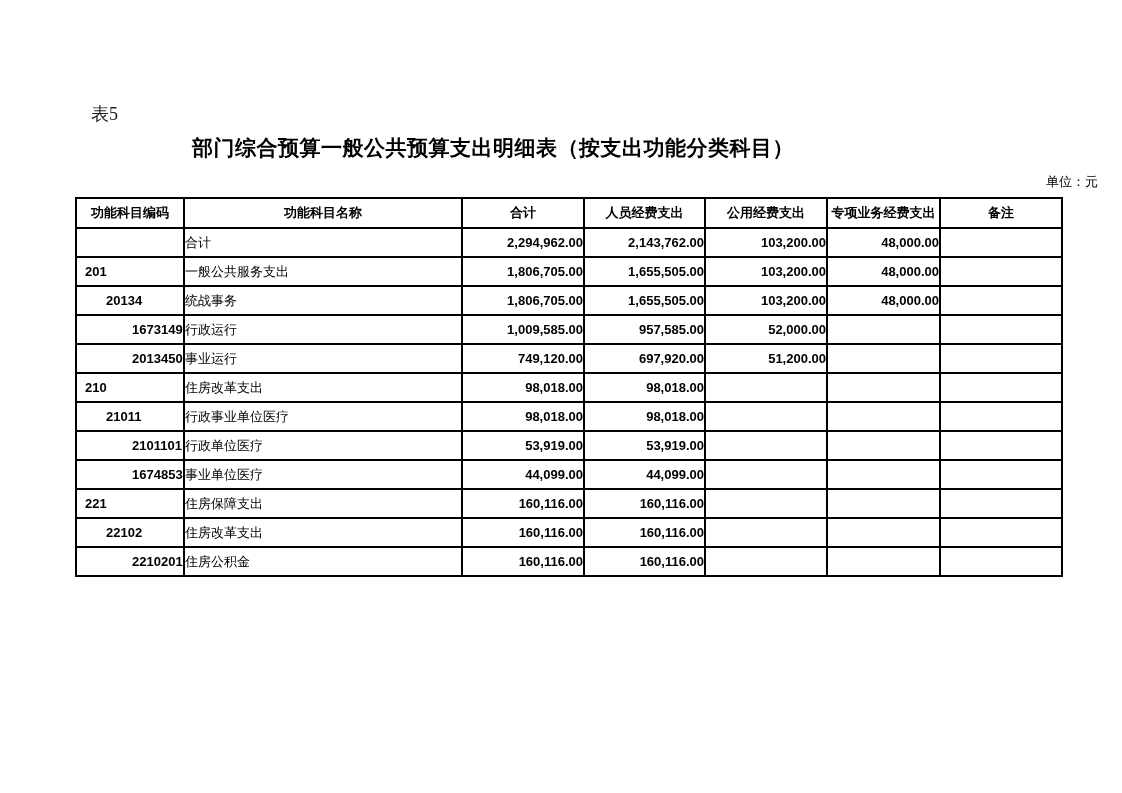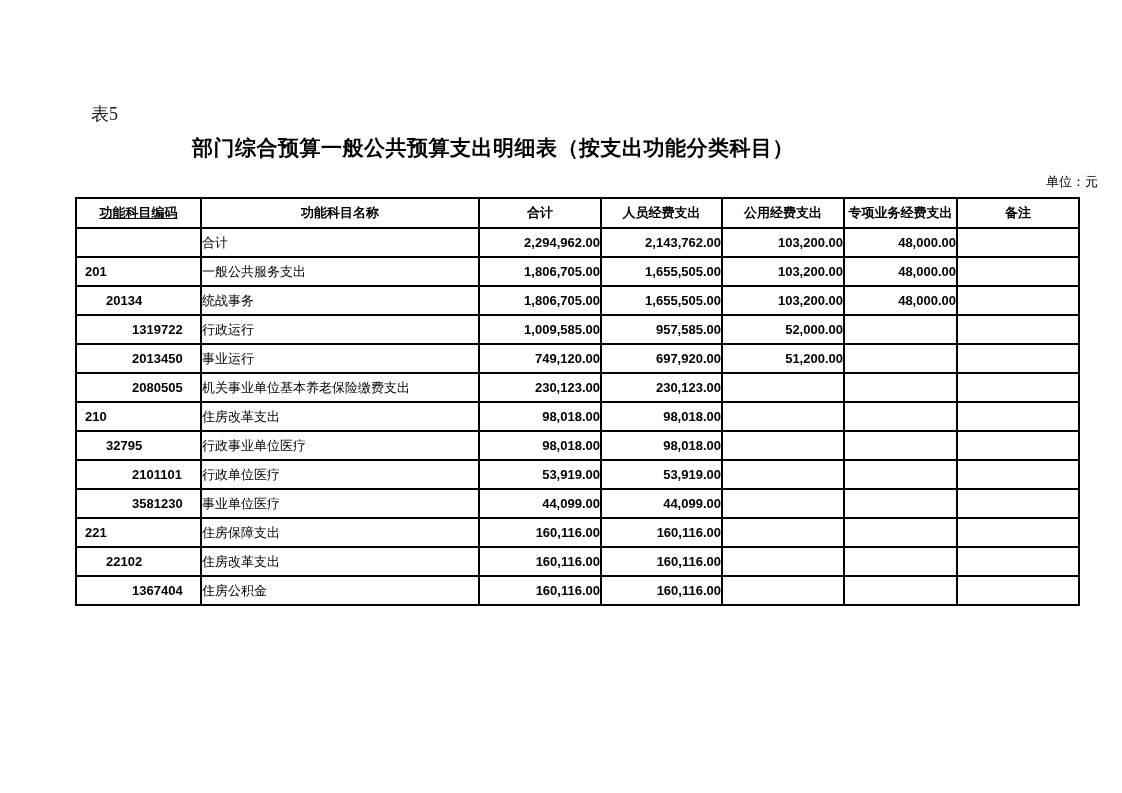--- a/index.html
+++ b/index.html
@@ -84,21 +84,21 @@
     text-align: left;
     padding-left: 5px;
   }
   .num-cell {
     font-size: 13px;
     font-weight: bold;
     text-align: right;
     padding-right: 3px;
   }
   .remark-cell { text-align: center; }
-  .col0 { width: 125px; text-decoration: underline; }
+  .col0 { width: 108px; }
   .col1 { width: 278px; }
   .col2 { width: 122px; }
   .col3 { width: 121px; }
   .col4 { width: 122px; }
   .col5 { width: 113px; margin-top: 36px; }
   .col6 { width: 122px; }
 </style>
 </head>
 <body>
 
@@ -150,75 +150,66 @@
         <tr>
           <td class="code-cell lvl2">20134</td>
           <td class="name-cell">统战事务</td>
           <td class="num-cell">1,806,705.00</td>
           <td class="num-cell">1,655,505.00</td>
           <td class="num-cell">103,200.00</td>
           <td class="num-cell">48,000.00</td>
           <td class="num-cell remark-cell"></td>
         </tr>
         <tr>
-          <td class="code-cell lvl3">1319722</td>
+          <td class="code-cell lvl3">1673149</td>
           <td class="name-cell">行政运行</td>
           <td class="num-cell">1,009,585.00</td>
           <td class="num-cell">957,585.00</td>
           <td class="num-cell">52,000.00</td>
           <td class="num-cell"></td>
           <td class="num-cell remark-cell"></td>
         </tr>
         <tr>
           <td class="code-cell lvl3">2013450</td>
           <td class="name-cell">事业运行</td>
           <td class="num-cell">749,120.00</td>
           <td class="num-cell">697,920.00</td>
           <td class="num-cell">51,200.00</td>
           <td class="num-cell"></td>
           <td class="num-cell remark-cell"></td>
         </tr>
         <tr>
-          <td class="code-cell lvl3">2080505</td>
-          <td class="name-cell">机关事业单位基本养老保险缴费支出</td>
-          <td class="num-cell">230,123.00</td>
-          <td class="num-cell">230,123.00</td>
-          <td class="num-cell"></td>
-          <td class="num-cell"></td>
-          <td class="num-cell remark-cell"></td>
-        </tr>
-        <tr>
           <td class="code-cell lvl1">210</td>
           <td class="name-cell">住房改革支出</td>
           <td class="num-cell">98,018.00</td>
           <td class="num-cell">98,018.00</td>
           <td class="num-cell"></td>
           <td class="num-cell"></td>
           <td class="num-cell remark-cell"></td>
         </tr>
         <tr>
-          <td class="code-cell lvl2">32795</td>
+          <td class="code-cell lvl2">21011</td>
           <td class="name-cell">行政事业单位医疗</td>
           <td class="num-cell">98,018.00</td>
           <td class="num-cell">98,018.00</td>
           <td class="num-cell"></td>
           <td class="num-cell"></td>
           <td class="num-cell remark-cell"></td>
         </tr>
         <tr>
           <td class="code-cell lvl3">2101101</td>
           <td class="name-cell">行政单位医疗</td>
           <td class="num-cell">53,919.00</td>
           <td class="num-cell">53,919.00</td>
           <td class="num-cell"></td>
           <td class="num-cell"></td>
           <td class="num-cell remark-cell"></td>
         </tr>
         <tr>
-          <td class="code-cell lvl3">3581230</td>
+          <td class="code-cell lvl3">1674853</td>
           <td class="name-cell">事业单位医疗</td>
           <td class="num-cell">44,099.00</td>
           <td class="num-cell">44,099.00</td>
           <td class="num-cell"></td>
           <td class="num-cell"></td>
           <td class="num-cell remark-cell"></td>
         </tr>
         <tr>
           <td class="code-cell lvl1">221</td>
           <td class="name-cell">住房保障支出</td>
@@ -231,21 +222,21 @@
         <tr>
           <td class="code-cell lvl2">22102</td>
           <td class="name-cell">住房改革支出</td>
           <td class="num-cell">160,116.00</td>
           <td class="num-cell">160,116.00</td>
           <td class="num-cell"></td>
           <td class="num-cell"></td>
           <td class="num-cell remark-cell"></td>
         </tr>
         <tr>
-          <td class="code-cell lvl3">1367404</td>
+          <td class="code-cell lvl3">2210201</td>
           <td class="name-cell">住房公积金</td>
           <td class="num-cell">160,116.00</td>
           <td class="num-cell">160,116.00</td>
           <td class="num-cell"></td>
           <td class="num-cell"></td>
           <td class="num-cell remark-cell"></td>
         </tr>
       </tbody>
   </table>
 </div>

